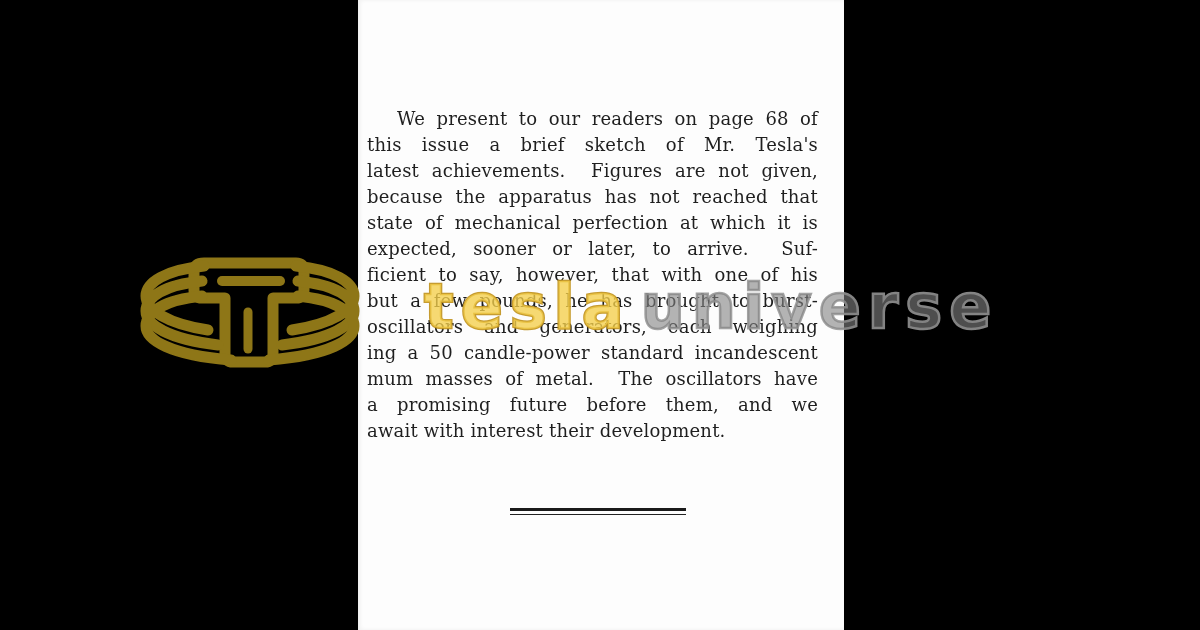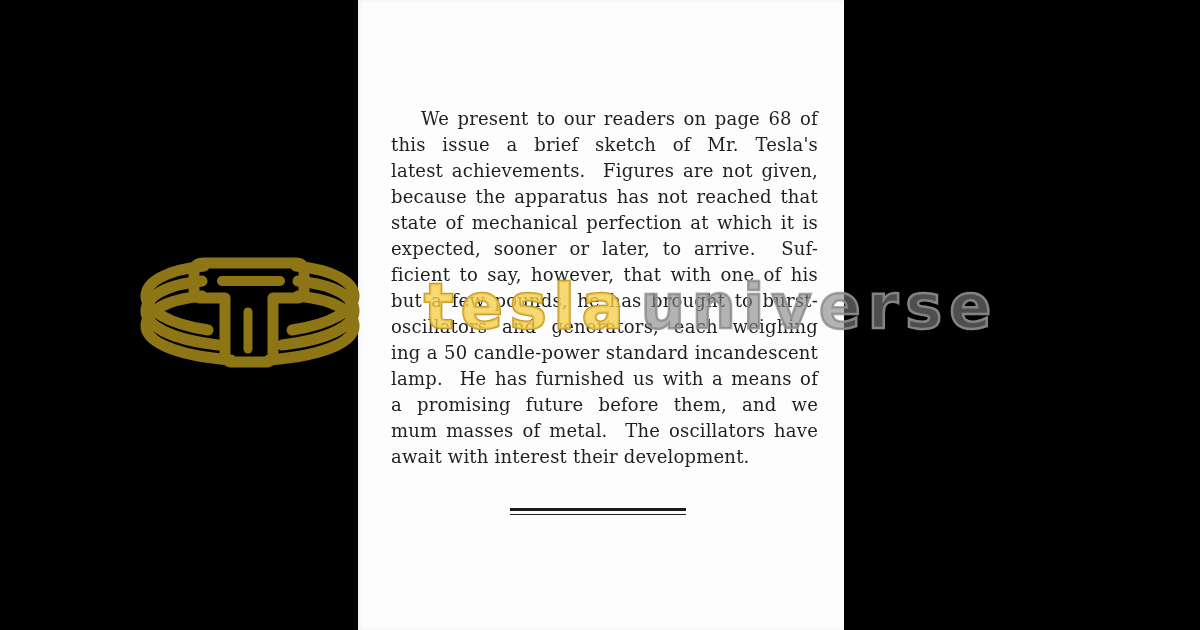--- a/index.html
+++ b/index.html
@@ -23,21 +23,20 @@
     position: absolute; left: 9px; top: 106px; width: 451px;
     color: #1f1f1f;
     font-size: 18px; line-height: 26px;
     font-family: "DejaVu Serif", serif;
   }
   .line {
     text-align: justify;
     text-align-last: justify;
     white-space: nowrap;
     letter-spacing: 0.2px;
-    margin-left: 24px;
   }
   .line.first { text-indent: 30px; }
   .line.last  { text-align-last: left; }
 
   
   .double-rule {
     position: absolute; left: 152px; top: 508px; width: 176px;
   }
   .rule-thick { height: 3px;   background: #1b1b1b; }
   .rule-gap   { height: 2.5px; }
@@ -82,23 +81,22 @@
       <div class="line first">We present to our readers on page 68 of</div>
       <div class="line">this issue a brief sketch of Mr. Tesla's</div>
       <div class="line">latest achievements.&nbsp; Figures are not given,</div>
       <div class="line">because the apparatus has not reached that</div>
       <div class="line">state of mechanical perfection at which it is</div>
       <div class="line">expected, sooner or later, to arrive.&nbsp; Suf-</div>
       <div class="line">ficient to say, however, that with one of his</div>
       <div class="line">but a few pounds, he has brought to burst-</div>
       <div class="line">oscillators and generators, each weighing</div>
       <div class="line">ing a 50 candle-power standard incandescent</div>
-      <div class="line">lamp.&nbsp; He has furnished us with a means of</div>
+      <div class="line">mum masses of metal.&nbsp; The oscillators have</div>
       <div class="line">a promising future before them, and we</div>
-      <div class="line">mum masses of metal.&nbsp; The oscillators have</div>
       <div class="line last">await with interest their development.</div>
     </div>
 
     <div class="double-rule">
       <div class="rule-thick"></div>
       <div class="rule-gap"></div>
       <div class="rule-thin"></div>
     </div>
 
   </div>

